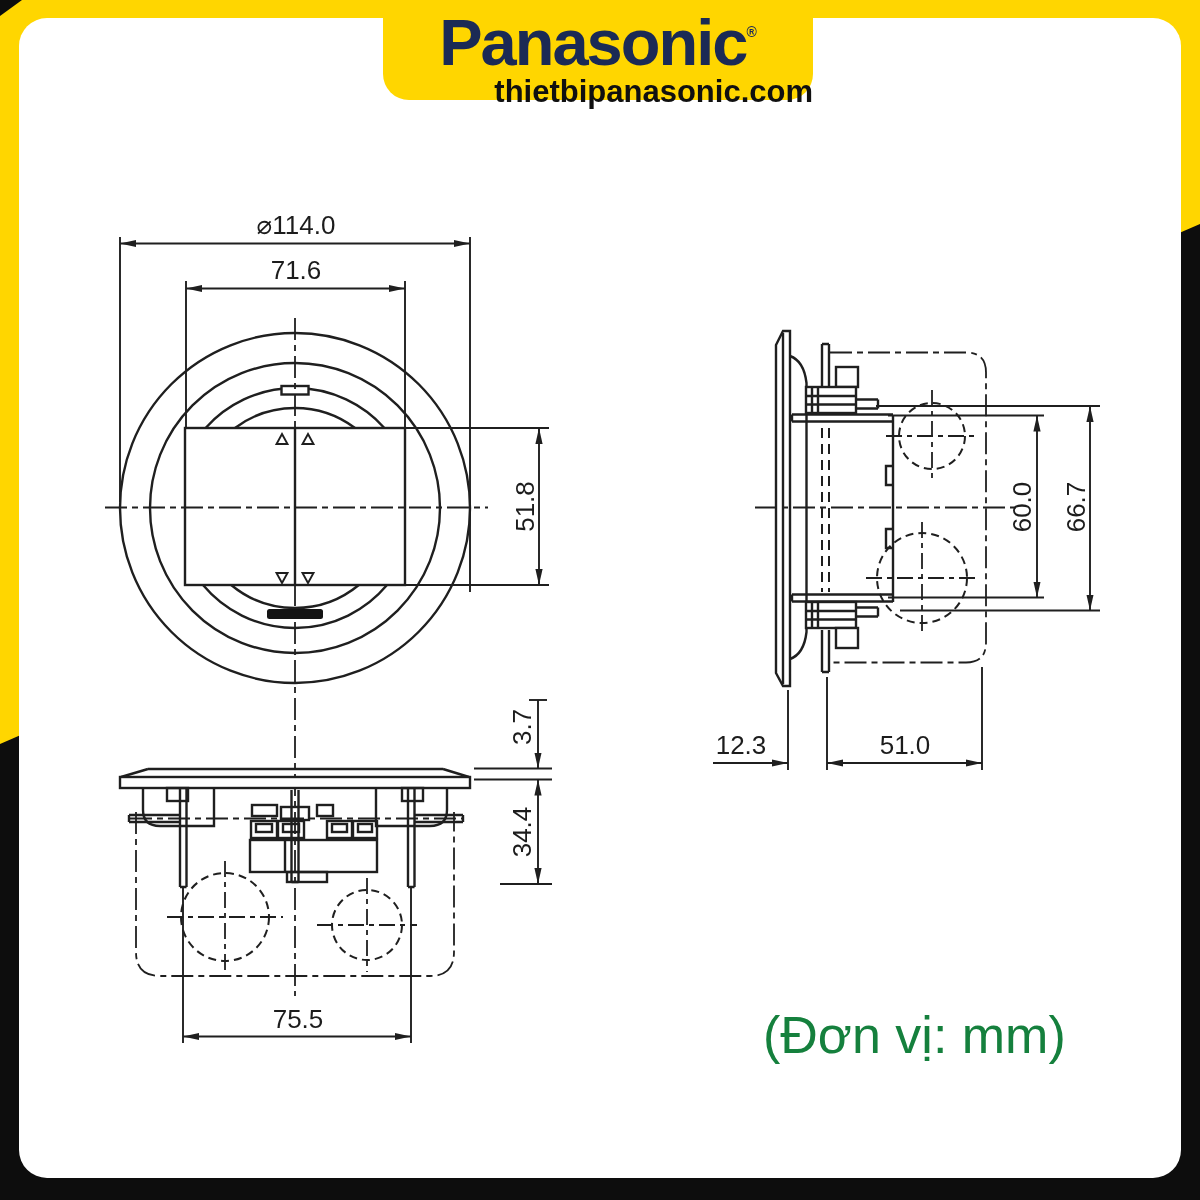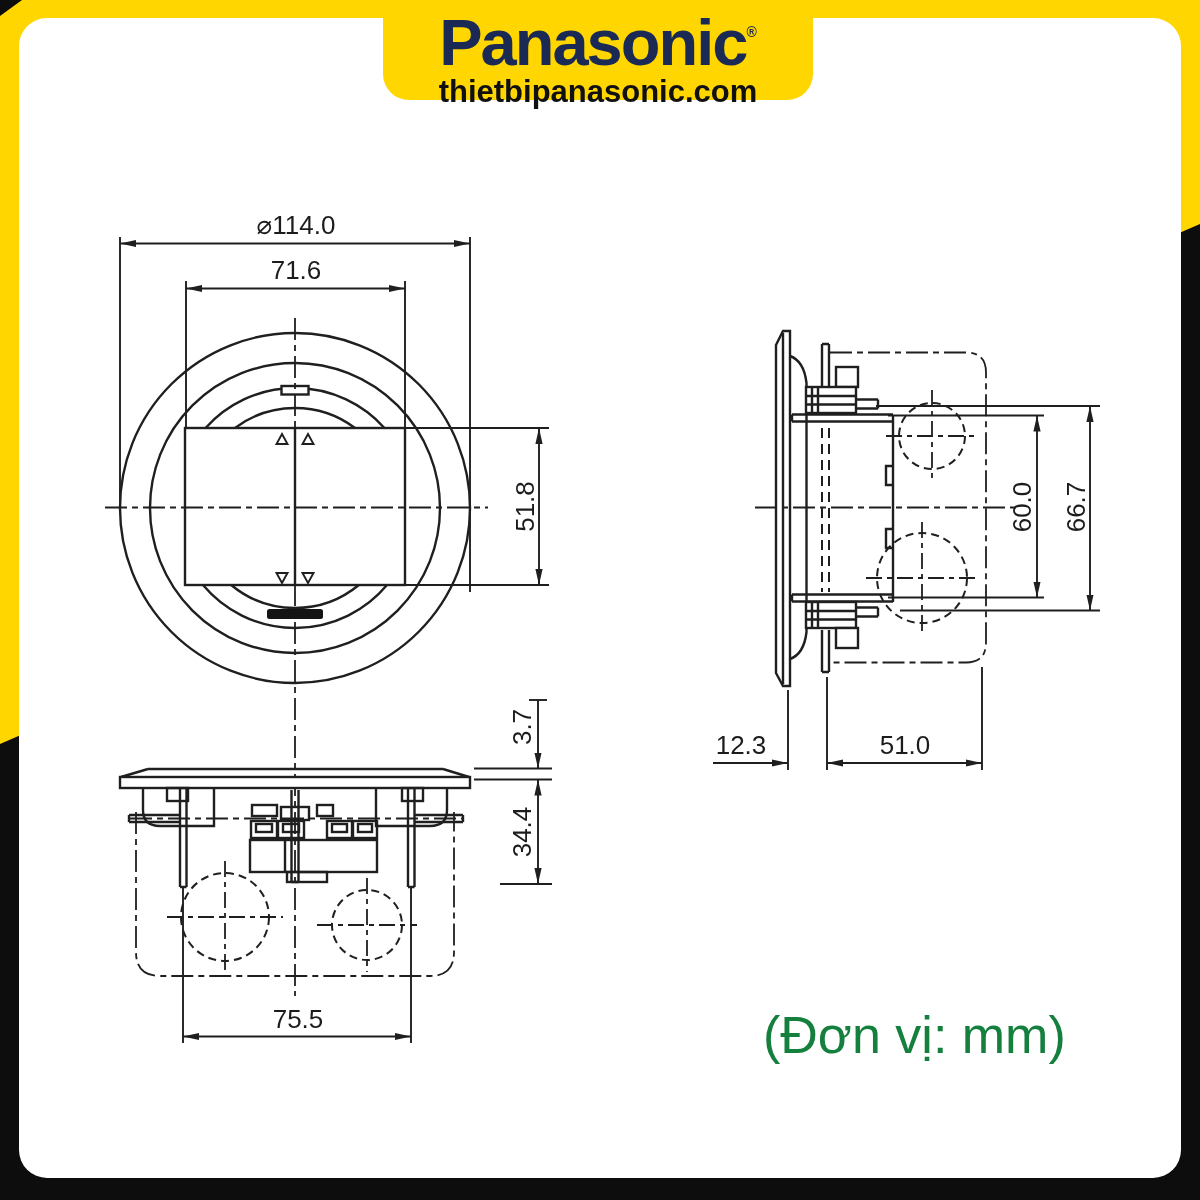--- a/index.html
+++ b/index.html
@@ -22,21 +22,21 @@
     text-align:center;
   }
   .brand-logo{
     margin-top:10px;line-height:1;
     font-size:65px;font-weight:bold;letter-spacing:-2px;
     color:var(--navy,#1b2a55);white-space:nowrap;
   }
   .brand-logo sup{font-size:14px;font-weight:bold;vertical-align:28px;letter-spacing:0;}
   .brand-site{
     margin-top:1px;line-height:1;
-    font-size:31px;font-weight:bold;letter-spacing:0px;color:#101010;white-space:nowrap;
+    font-size:31px;font-weight:bold;letter-spacing:0px;color:#101010;white-space:nowrap;text-align:right;
   }
   svg.technical-drawing{position:absolute;inset:0;}
   svg .o{stroke:var(--line,#1f1f1f);stroke-width:2.4;fill:none;stroke-linecap:butt;}
   svg .of{stroke:var(--line,#1f1f1f);stroke-width:2.4;fill:#ffffff;}
   svg .d{stroke:var(--line,#1f1f1f);stroke-width:1.9;fill:none;}
   svg .cl{stroke:var(--line,#1f1f1f);stroke-width:1.8;fill:none;stroke-dasharray:22 5 6 5;}
   svg .ch{stroke:var(--line,#1f1f1f);stroke-width:1.8;fill:none;stroke-dasharray:16 5 5 5;}
   svg .hid{stroke:var(--line,#1f1f1f);stroke-width:2;fill:none;stroke-dasharray:10 6;}
   svg .hdd{stroke:var(--line,#1f1f1f);stroke-width:2;fill:none;stroke-dasharray:8 5;}
   svg text{font-family:"Liberation Sans","DejaVu Sans",sans-serif;font-size:26px;fill:#1c1c1c;}

